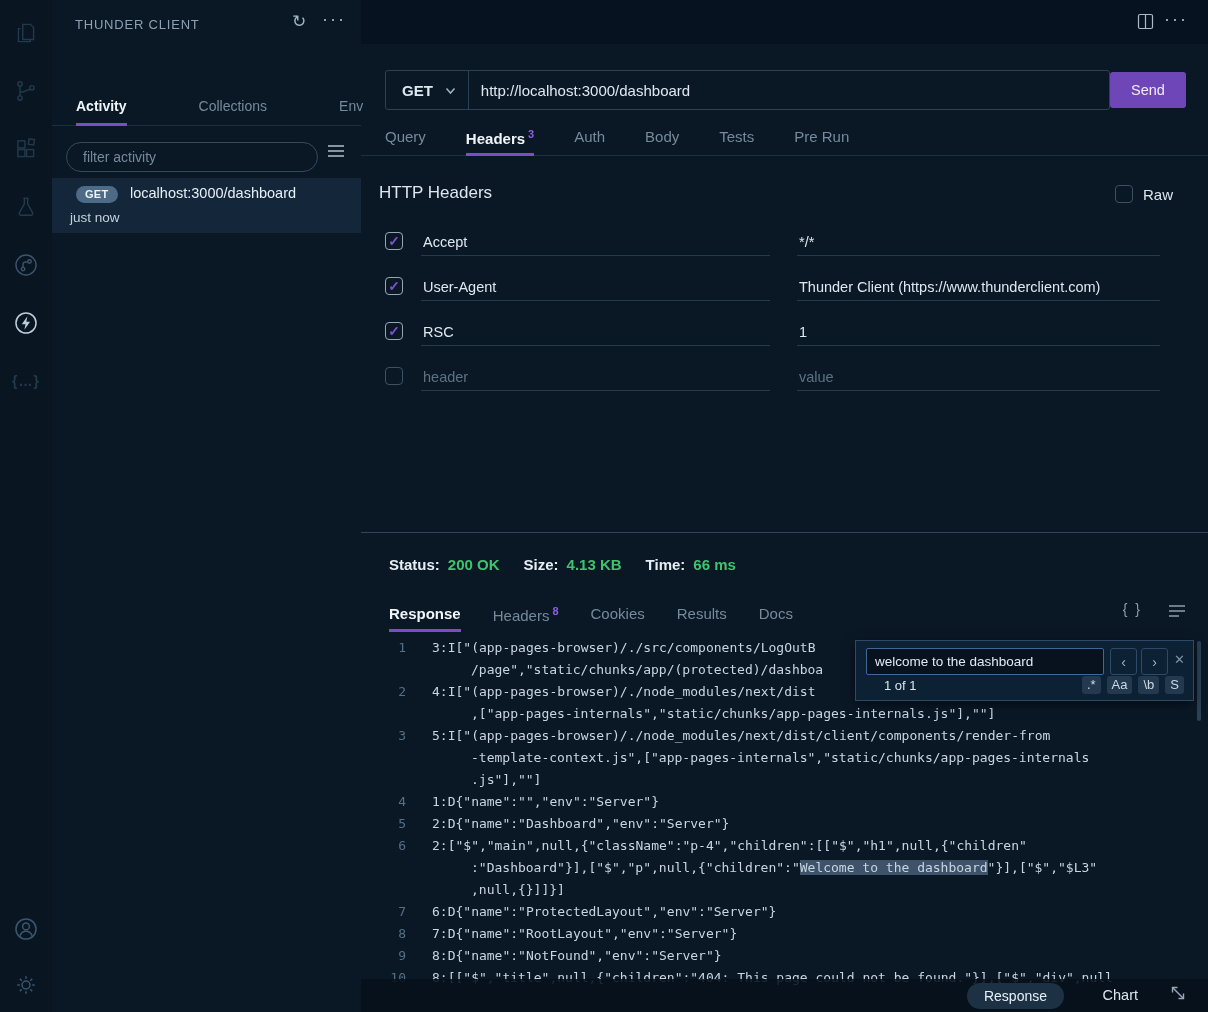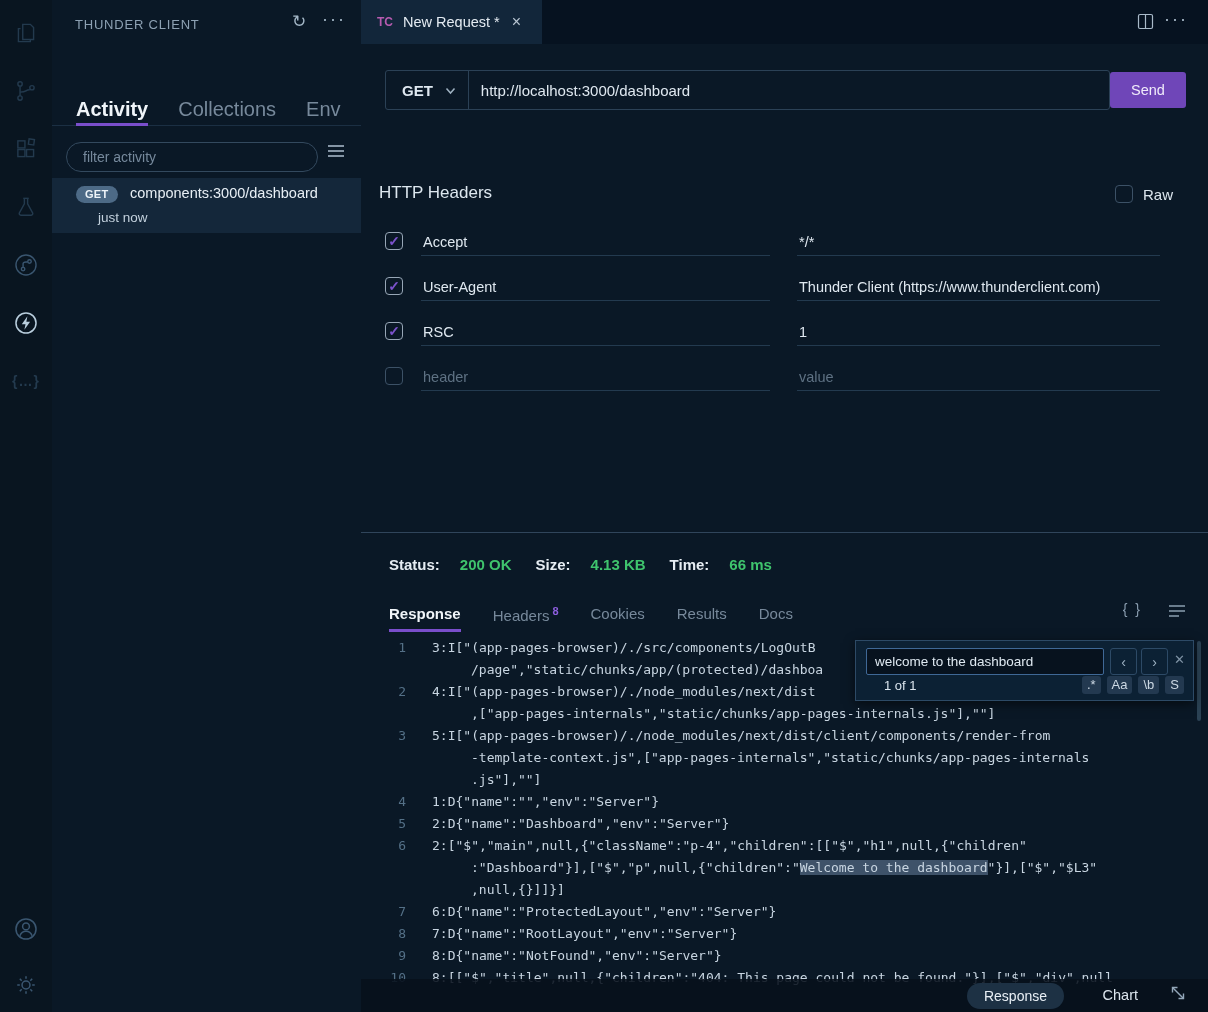--- a/index.html
+++ b/index.html
@@ -19,34 +19,34 @@
   .sbar{ position:absolute; left:52px; top:0; width:309px; height:100%; background:#0a1826; z-index:2; }
   .sbar-title{ position:absolute; left:23px; top:17px; font-size:13px; letter-spacing:.8px; color:#8da1b3; }
   .sbar-refresh{ position:absolute; left:240px; top:11px; font-size:17px; color:#a3b6c6; cursor:pointer; }
   .sbar-more{ position:absolute; left:270px; top:9px; font-size:18px; color:#a3b6c6; cursor:pointer; letter-spacing:2px;}
   .nr-btn{ position:absolute; left:22px; top:52px; width:265px; height:29px; background:#6f46b8;
            border:none; border-radius:3px; color:#f0ebfa; font-size:14px; font-family:inherit;
            cursor:pointer; display:flex; align-items:center; justify-content:center; }
   .nr-btn .nr-div{ position:absolute; right:37px; top:6px; bottom:6px; width:1px; background:rgba(255,255,255,.28); }
   .nr-btn .nr-chev{ position:absolute; right:11px; top:10px; }
   .sbar-tabs{ position:absolute; left:0; right:0; top:92px; height:34px; border-bottom:1px solid #1b2f43;
-              display:flex; gap:30px; padding-left:24px; font-size:20px; }
+              display:flex; gap:72px; padding-left:24px; font-size:14px; }
   .sbar-tab{ position:relative; color:#77899b; cursor:pointer; padding-top:6px; }
   .sbar-tab.active{ color:#f0f5f9; font-weight:bold; }
   .sbar-tab.active::after{ content:""; position:absolute; left:0; right:0; bottom:-1px; height:3px; background:#7a4ecb; }
   .filter-inp{ position:absolute; left:14px; top:142px; width:252px; height:30px; border-radius:15px;
                border:1px solid #33495e; background:transparent; color:#14b8a6; font-size:14px;
                font-family:inherit; padding:0 16px; outline:none; }
   .filter-inp::placeholder{ color:#76899c; }
   .sbar-menu{ position:absolute; left:274px; top:143px; color:#aebfcf; cursor:pointer; }
   .act-item{ position:absolute; left:0; right:0; top:178px; height:55px; background:#14273a; cursor:pointer; }
   .act-pill{ position:absolute; left:24px; top:8px; background:#4d6a86; color:#eef4f9; font-size:11px;
              font-weight:bold; border-radius:9px; padding:2px 9px 3px; letter-spacing:.3px; }
   .act-url{ position:absolute; left:78px; top:7px; font-size:14.5px; color:#e8eff5; }
-  .act-time{ position:absolute; left:18px; top:32px; font-size:13.5px; color:#c3d1dd;margin-left:28px; }
+  .act-time{ position:absolute; left:18px; top:32px; font-size:13.5px; color:#c3d1dd; }
 
   
   .main{ position:absolute; left:361px; top:0; width:847px; height:100%; }
   .tabstrip{ position:absolute; left:0; top:0; right:0; height:44px; background:#061220; }
   .etab{ position:absolute; left:0; top:0; width:181px; height:44px; background:#12263a;
          display:flex; align-items:center; cursor:pointer; }
   .etab-logo{ margin-left:16px; font-size:12px; font-weight:bold; color:#b65bb0; }
   .etab-title{ margin-left:10px; font-size:14.5px; color:#e4ebf2; }
   .etab-close{ margin-left:12px; font-size:16px; color:#b9c6d3; cursor:pointer; }
   .strip-split{ position:absolute; right:54px; top:13px; color:#a9bac9; cursor:pointer; }
@@ -82,21 +82,21 @@
   .hrow .cbx{ position:absolute; left:24px; top:4px; }
   .hrow input{ position:absolute; top:0; height:28px; background:transparent; border:none;
                border-bottom:1px solid #233a4f; color:#dfe8f0; font-size:14.5px; font-family:inherit;
                outline:none; padding:0 2px; }
   .hrow input::placeholder{ color:#5e7183; }
   .hrow .h-name{ left:60px; width:349px; }
   .hrow .h-val{ left:436px; width:363px; }
 
   .resp-divider{ position:absolute; left:0; right:0; top:532px; height:1px; background:#30455b; }
   .status-row{ position:absolute; left:28px; top:556px; display:flex; gap:24px; font-size:15px; }
-  .st-pair{ display:flex; gap:20px; }
+  .st-pair{ display:flex; gap:8px; }
   .st-label{ font-weight:bold; color:#e6edf3; }
   .st-val{ color:#3fc46d; font-weight:600; }
 
   .resptabs{ position:absolute; left:0; right:0; top:601px; height:30px; display:flex; gap:32px;
              padding-left:28px; font-size:15px; }
   .resp-icons{ position:absolute; right:0; top:601px; display:flex; gap:26px; padding-right:22px; }
   .resp-braces{ color:#8b9eb0; font-size:14px; letter-spacing:2px; cursor:pointer; }
   .resp-lines{ color:#8b9eb0; cursor:pointer; padding-top:3px; }
 
   
@@ -215,32 +215,27 @@
 
     <input class="filter-inp" placeholder="filter activity" style="">
     <span class="sbar-menu">
       <svg width="20" height="16" viewBox="0 0 20 16" stroke="currentColor" stroke-width="1.5">
           <path d="M2 3h16M2 8h16M2 13h16"></path>
         </svg>
     </span>
 
     <div class="act-item">
       <span class="act-pill">GET</span>
-      <span class="act-url">components:3000/dashboard</span>
+      <span class="act-url">localhost:3000/dashboard</span>
       <span class="act-time">just now</span>
     </div>
   </aside>
 
   <main class="main">
     <div class="tabstrip">
-      <div class="etab">
-        <span class="etab-logo">TC</span>
-        <span class="etab-title">New Request *</span>
-        <span class="etab-close">×</span>
-      </div>
       <span class="strip-split">
         <svg width="17" height="17" viewBox="0 0 17 17" fill="none" stroke="currentColor" stroke-width="1.2">
             <rect x="1.5" y="1.5" width="14" height="14" rx="1.5"></rect>
             <path d="M8.5 1.5v14"></path>
           </svg>
       </span>
       <span class="strip-more">···</span>
     </div>
 
     <div class="reqbox">
@@ -248,20 +243,28 @@
       <span class="req-chev">
         <svg width="11" height="8" viewBox="0 0 11 8" fill="none" stroke="currentColor" stroke-width="1.5">
             <path d="M1.5 1.5 5.5 6l4-4.5"></path>
           </svg>
       </span>
       <span class="req-div"></span>
       <input class="req-url" value="http://localhost:3000/dashboard" style="">
     </div>
     <button class="send-btn">Send</button>
 
+    <div class="reqtabs" id="req-tabs">
+        <span class="rtab">Query</span>
+        <span class="rtab active">Headers<sup>3</sup></span>
+        <span class="rtab">Auth</span>
+        <span class="rtab">Body</span>
+        <span class="rtab">Tests</span>
+        <span class="rtab">Pre Run</span>
+      </div>
 
     <div class="hdr-title">HTTP Headers</div>
     <div class="raw-wrap">
       <span class="cbx"></span>
       <span class="raw-label">Raw</span>
     </div>
     <div id="header-rows">
         <div class="hrow" style="top: 228px;">
           <span class="cbx checked">
             <span class="ck">✓</span>

